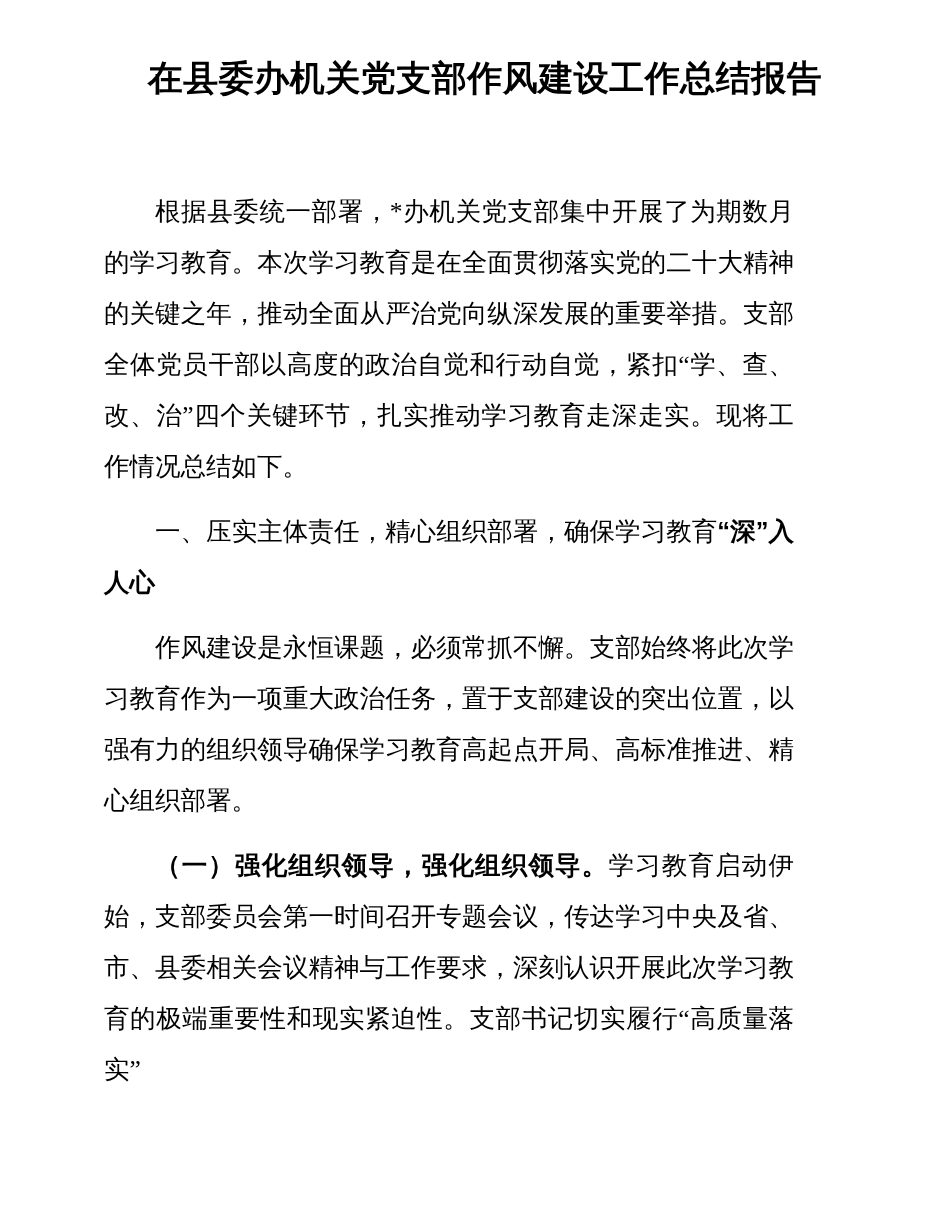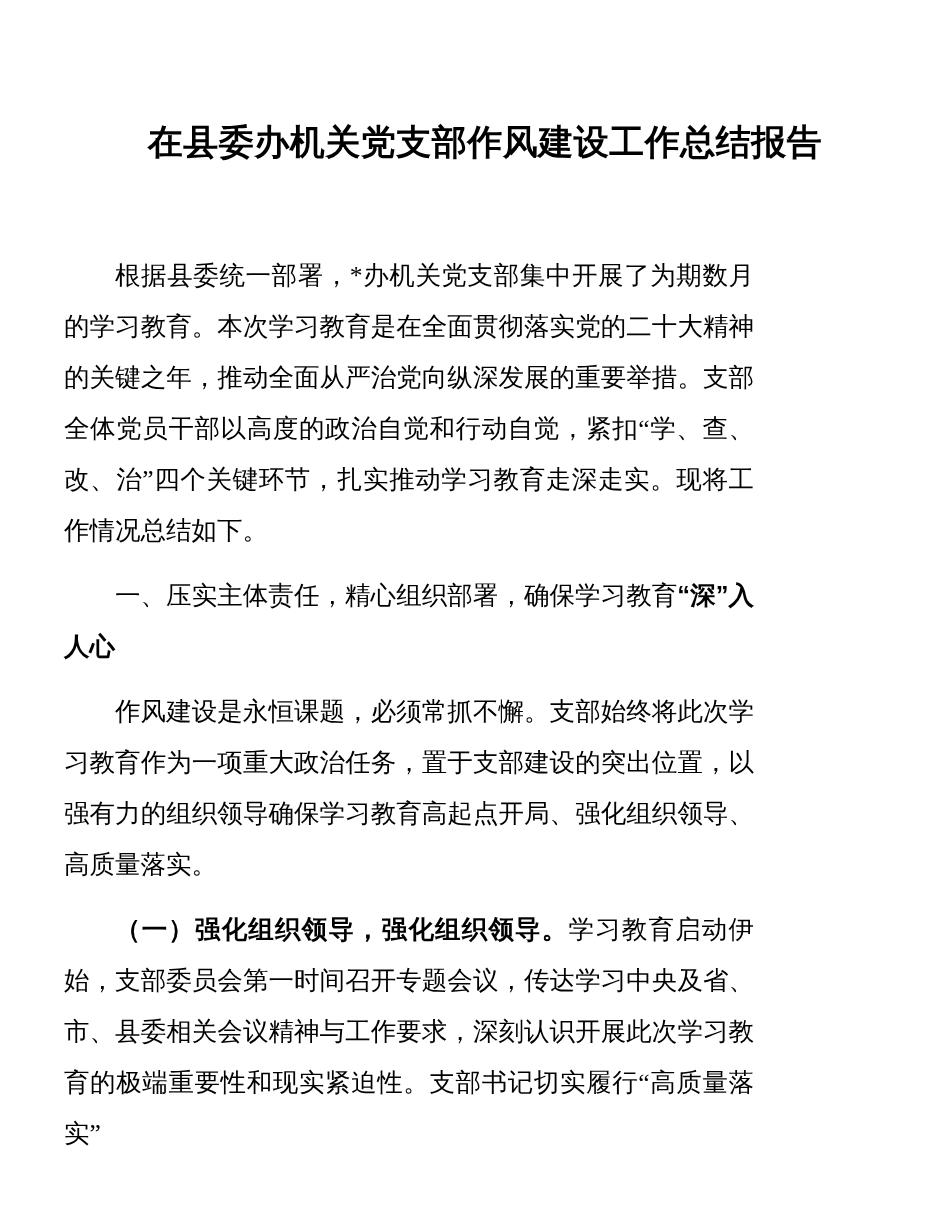--- a/index.html
+++ b/index.html
@@ -10,31 +10,31 @@
   .page {
     width: 950px;
     height: 1230px;
     background: #ffffff;
     color: #000000;
     overflow: hidden;
     font-family: "Liberation Serif", "DejaVu Serif", serif;
   }
   .doc-title {
     margin: 0 0 0 140px;
-    padding-top: 120px;
+    padding-top: 56px;
     width: 690px;
     text-align: center;
     font-size: 35px;
     line-height: 46px;
     font-weight: bold;
     letter-spacing: 0.5px;
   }
   .doc-body {
     width: 690px;
-    margin-left: 64px;
+    margin-left: 104px;
     font-size: 25.5px;
     line-height: 51px;
     text-align: justify;
     text-justify: inter-character;
   }
   .para {
     margin: 14px 0 0 0;
     text-indent: 2em;
   }
   .para.first {
@@ -46,16 +46,16 @@
   }
 </style>
 </head>
 <body>
 
 <div class="page" style="background: rgb(255, 255, 255); color: rgb(0, 0, 0);">
   <h1 class="doc-title">在县委办机关党支部作风建设工作总结报告</h1>
   <div class="doc-body" id="doc-body">
       <p class="para body first"><span class="seg">根据县委统一部署，*办机关党支部集中开展了为期数月的学习教育。本次学习教育是在全面贯彻落实党的二十大精神的关键之年，推动全面从严治党向纵深发展的重要举措。支部全体党员干部以高度的政治自觉和行动自觉，紧扣“学、查、改、治”四个关键环节，扎实推动学习教育走深走实。现将工作情况总结如下。</span></p>
       <p class="para heading"><span class="seg">一、压实主体责任，精心组织部署，确保学习教育</span><span class="seg bold">“深”入人心</span></p>
-      <p class="para body"><span class="seg">作风建设是永恒课题，必须常抓不懈。支部始终将此次学习教育作为一项重大政治任务，置于支部建设的突出位置，以强有力的组织领导确保学习教育高起点开局、强化组织领导、高质量落实。</span></p>
+      <p class="para body"><span class="seg">作风建设是永恒课题，必须常抓不懈。支部始终将此次学习教育作为一项重大政治任务，置于支部建设的突出位置，以强有力的组织领导确保学习教育高起点开局、高标准推进、精心组织部署。</span></p>
       <p class="para body"><span class="seg bold">（一）强化组织领导，强化组织领导。</span><span class="seg">学习教育启动伊始，支部委员会第一时间召开专题会议，传达学习中央及省、市、县委相关会议精神与工作要求，深刻认识开展此次学习教育的极端重要性和现实紧迫性。支部书记切实履行“高质量落实”</span></p>
     </div>
 </div>
 
 </body></html>

